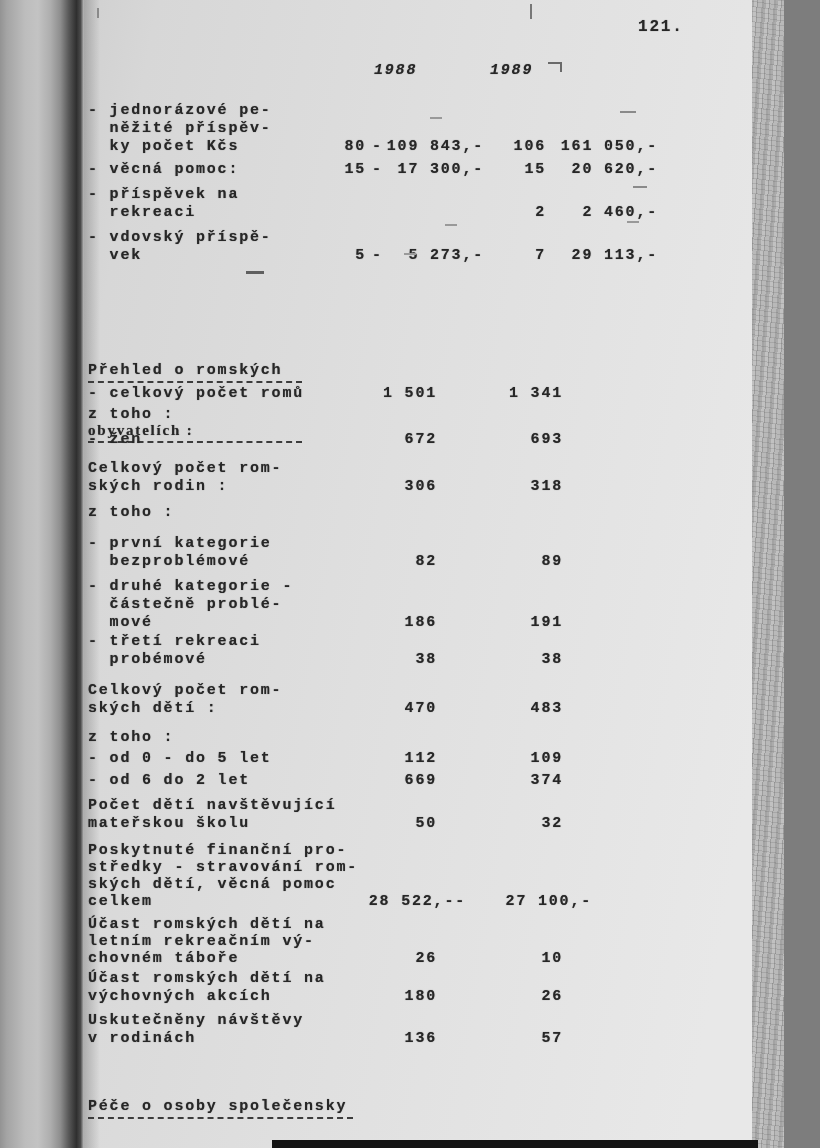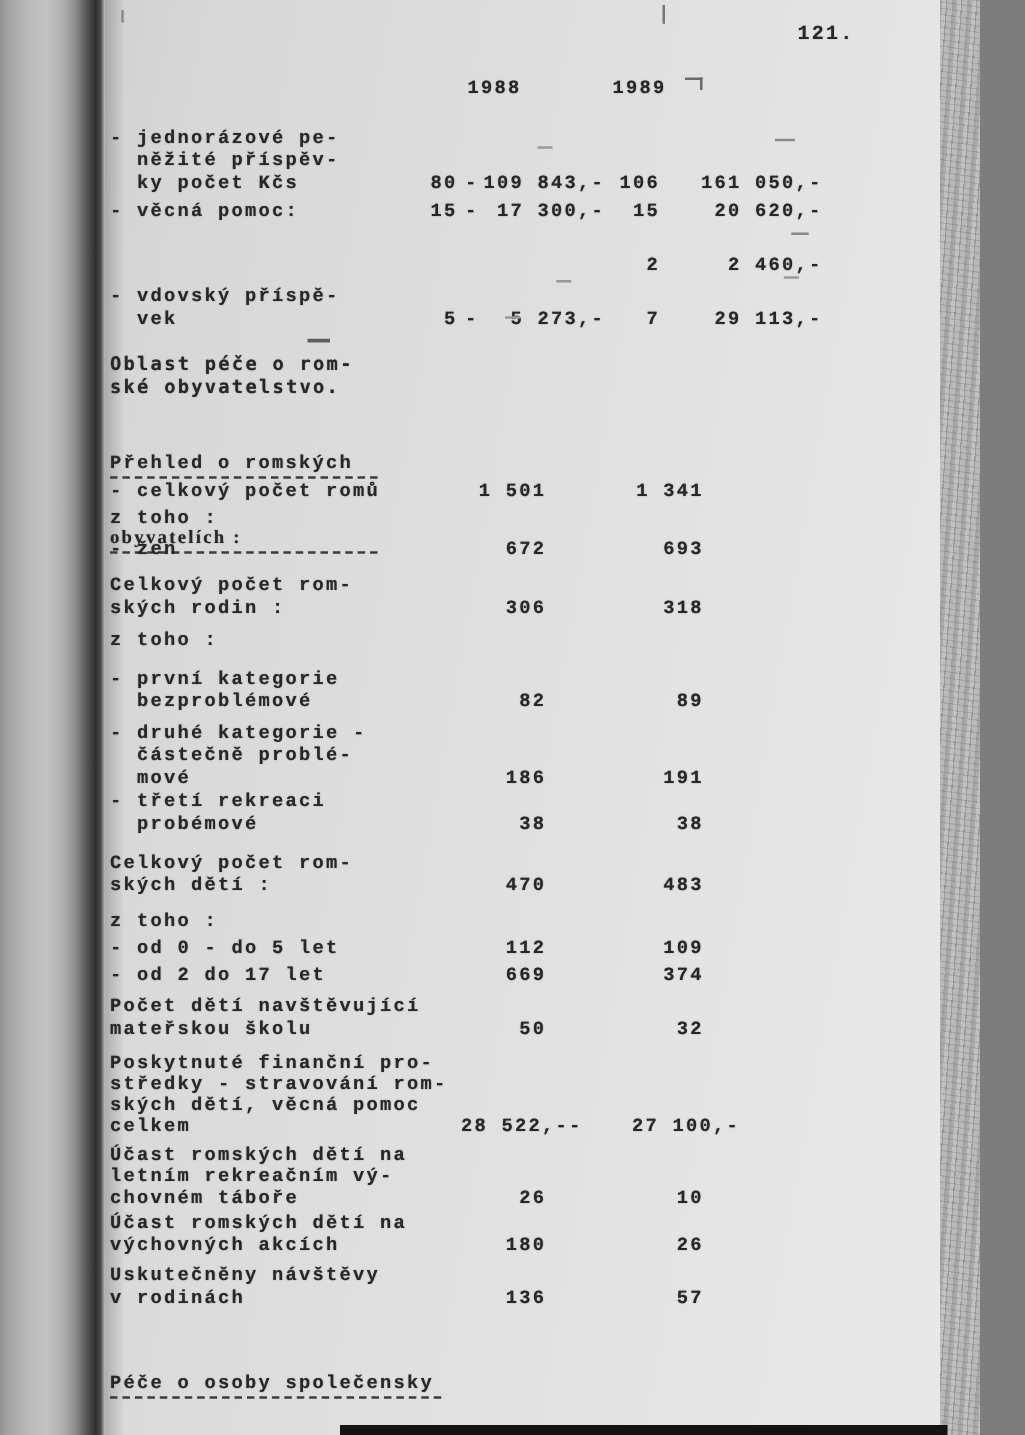--- a/index.html
+++ b/index.html
@@ -23,31 +23,31 @@
   .bottom-bar{position:absolute;left:272px;top:1140px;width:486px;height:8px;background:#141414;}
   .corner-mark{position:absolute;left:800px;top:1134px;width:18px;height:4px;background:#2b2b2b;transform:rotate(-28deg);}
 
   
   .content{position:absolute;left:82px;top:0;width:670px;height:100%;
     color:#272727;
     font-family:"Liberation Mono","DejaVu Sans Mono",monospace;
     font-size:15px;line-height:18px;font-weight:700;letter-spacing:1.8px;
     text-shadow:0 0 1px rgba(30,30,30,.55);}
   .pagenum{position:absolute;left:556px;top:18px;font-size:16px;}
-  .years{position:absolute;top:62px;left:0;width:100%;height:18px;}
+  .years{position:absolute;top:62px;left:0;width:100%;height:18px;font-style:italic;}
   .y1{position:absolute;left:292px;} .y2{position:absolute;left:408px;}
 
   .row{position:absolute;left:0;width:100%;}
   .lbl{position:absolute;left:6px;top:0;margin:0;font:inherit;letter-spacing:inherit;white-space:pre;}
   .val{position:absolute;bottom:0;text-align:right;white-space:pre;}
   
   .trow .c88{left:204px;width:80px;}
   .trow .sep{left:290px;width:14px;text-align:left;}
   .trow .a88{left:302px;width:100px;}
-  .trow .c89{left:366px;width:80px;}
+  .trow .c89{left:384px;width:80px;}
   .trow .a89{left:476px;width:100px;}
   
   .srow .v88{left:255px;width:100px;}
   .srow .v89{left:381px;width:100px;}
   .srow.wide .v88{left:284px;width:100px;}
   .srow.wide .v89{left:410px;width:100px;}
   .lh17{line-height:17px;}
 
   .head-block{position:absolute;left:6px;margin:0;white-space:pre;}
   .uline{display:inline-block;border-bottom:2px dashed #3c3c3c;padding-bottom:1px;line-height:19px;}
@@ -90,35 +90,35 @@
     </div>
     <div class="row trow" style="top:161px;height:18px;">
       <pre class="lbl">- věcná pomoc:</pre>
       <span class="val c88">15</span>
       <span class="val sep">-</span>
       <span class="val a88">17 300,-</span>
       <span class="val c89">15</span>
       <span class="val a89">20 620,-</span>
     </div>
     <div class="row trow" style="top:186px;height:36px;">
+      <pre class="lbl">- příspěvek na
+  rekreaci</pre>
       <span class="val c89">2</span>
       <span class="val a89">2 460,-</span>
     </div>
     <div class="row trow" style="top:229px;height:36px;">
       <pre class="lbl">- vdovský příspě-
   vek</pre>
       <span class="val c88">5</span>
       <span class="val sep">-</span>
       <span class="val a88">5 273,-</span>
       <span class="val c89">7</span>
       <span class="val a89">29 113,-</span>
     </div>
 
-    <pre class="head-block" style="top:282px;">Oblast péče o rom-
-ské obyvatelstvo.</pre>
 
     <div class="head-block prehled" style="top:325px;">
       <span class="uline uline-row l1">Přehled o romských</span>
       <span class="uline uline-row l2">obyvatelích :</span>
     </div>
 
     <div class="row srow" style="top:385px;height:18px;">
       <pre class="lbl">- celkový počet romů</pre>
       <span class="val v88">1 501</span>
       <span class="val v89">1 341</span>
@@ -167,21 +167,21 @@
     </div>
     <div class="row srow" style="top:729px;height:18px;">
       <pre class="lbl">z toho :</pre>
     </div>
     <div class="row srow" style="top:750px;height:18px;">
       <pre class="lbl">- od 0 - do 5 let</pre>
       <span class="val v88">112</span>
       <span class="val v89">109</span>
     </div>
     <div class="row srow" style="top:772px;height:18px;">
-      <pre class="lbl">- od 2 do 17 let</pre>
+      <pre class="lbl">- od 6 do 2 let</pre>
       <span class="val v88">669</span>
       <span class="val v89">374</span>
     </div>
     <div class="row srow" style="top:797px;height:36px;">
       <pre class="lbl">Počet dětí navštěvující
 mateřskou školu</pre>
       <span class="val v88">50</span>
       <span class="val v89">32</span>
     </div>
     <div class="row srow wide lh17" style="top:842px;height:68px;">

